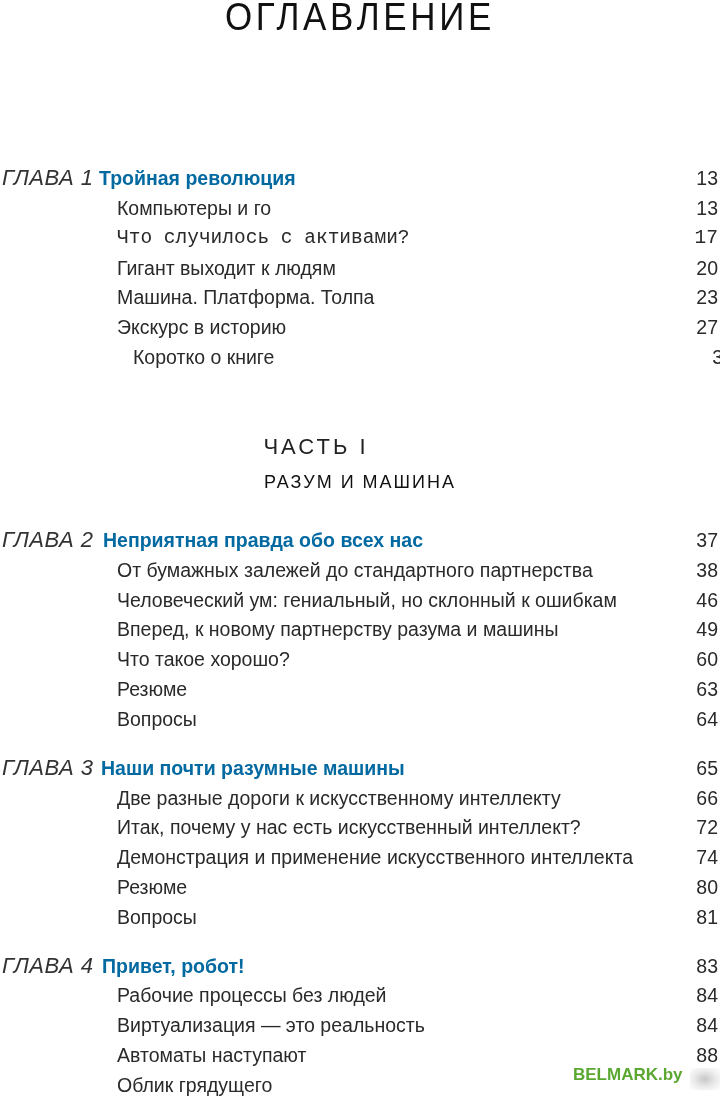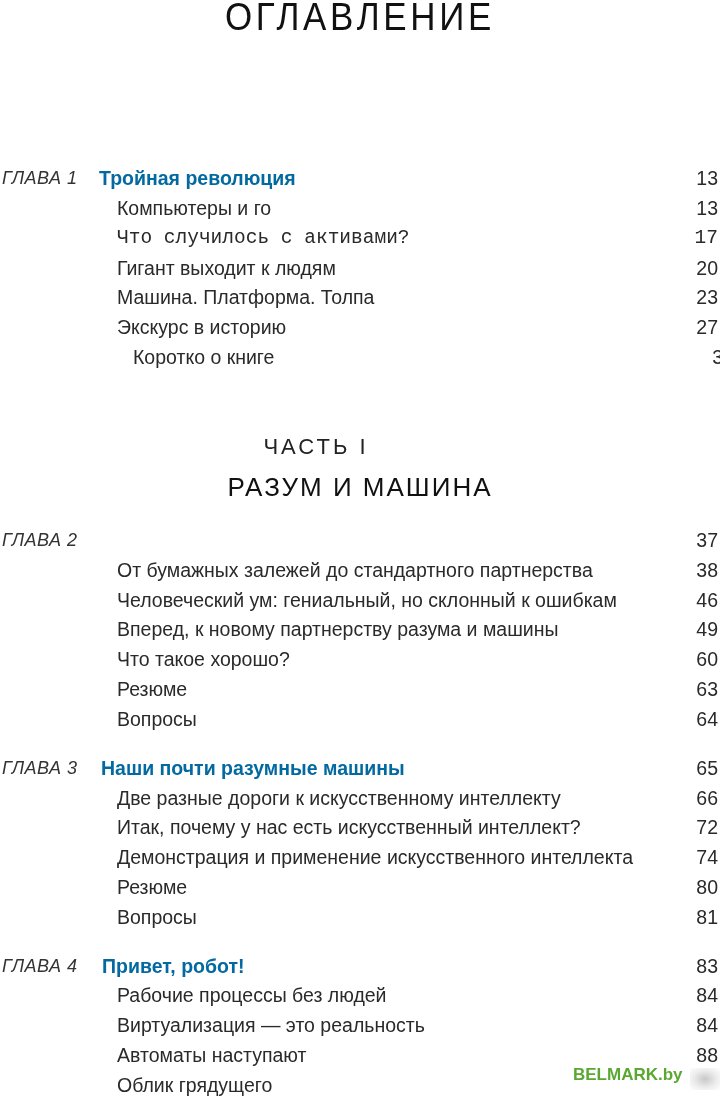--- a/index.html
+++ b/index.html
@@ -6,32 +6,32 @@
     body {
       width: 720px; height: 1100px; position: relative; overflow: hidden;
       font-family: "Liberation Sans", "DejaVu Sans", sans-serif; color: #1a1a1a;
     }
     .page-title {
       position: absolute; top: -4px; left: 0; width: 720px; text-align: center;
       font-size: 38px; letter-spacing: 4px; font-weight: 500; color: #111;
       transform: scaleX(0.92);
     }
     .row { position: absolute; left: 0; width: 720px; height: 30px; font-size: 19.5px; line-height: 30px; }
-    .row .label-ch { position: absolute; left: 2px; font-style: italic; color: #333; font-size: 18px; letter-spacing: 0.5px; }
+    .row .label-ch { position: absolute; left: 2px; font-style: italic; color: #333; font-size: 22px; letter-spacing: 0.5px; }
     .row .title { position: absolute; white-space: nowrap; }
     .row .title.bold { font-weight: bold; color: #0369a1; }
     .row .title.sub { left: 117px; color: #2a2a2a; }
     .row .page { position: absolute; right: 2px; text-align: right; color: #2a2a2a; }
     .part-label {
       position: absolute; top: 434px; left: 0; width: 632px; text-align: center;
       font-size: 22px; letter-spacing: 3px; color: #222;
     }
     .part-title {
       position: absolute; top: 472px; left: 0; width: 720px; text-align: center;
-      font-size: 26px; letter-spacing: 2px; font-weight: 500; color: #111;
+      font-size: 18px; letter-spacing: 2px; font-weight: 500; color: #111;
     }
     .watermark {
       position: absolute; left: 573px; top: 1065px; font-weight: bold; font-size: 17px;
       color: #5aa832; letter-spacing: 0px;
     }
     .watermark-blur {
       position: absolute; left: 690px; top: 1068px; width: 30px; height: 22px;
       background: radial-gradient(ellipse at center, #c8c8c8 0%, #ececec 55%, #ffffff 100%);
     }
   </style>
@@ -68,20 +68,21 @@
 <div class="row" style="top:342px;margin-left:16px;">
   <span class="title sub">Коротко о книге</span>
   <span class="page">32</span>
 </div>
 
 <div class="part-label">ЧАСТЬ I</div>
 <div class="part-title">РАЗУМ И МАШИНА</div>
 
 <div class="row" style="top:525px;">
   <span class="label-ch">ГЛАВА 2</span>
+  <span class="title bold" style="left:103px;">Неприятная правда обо всех нас</span>
   <span class="page">37</span>
 </div>
 <div class="row" style="top:555px;">
   <span class="title sub">От бумажных залежей до стандартного партнерства</span>
   <span class="page">38</span>
 </div>
 <div class="row" style="top:585px;">
   <span class="title sub">Человеческий ум: гениальный, но склонный к ошибкам</span>
   <span class="page">46</span>
 </div>

